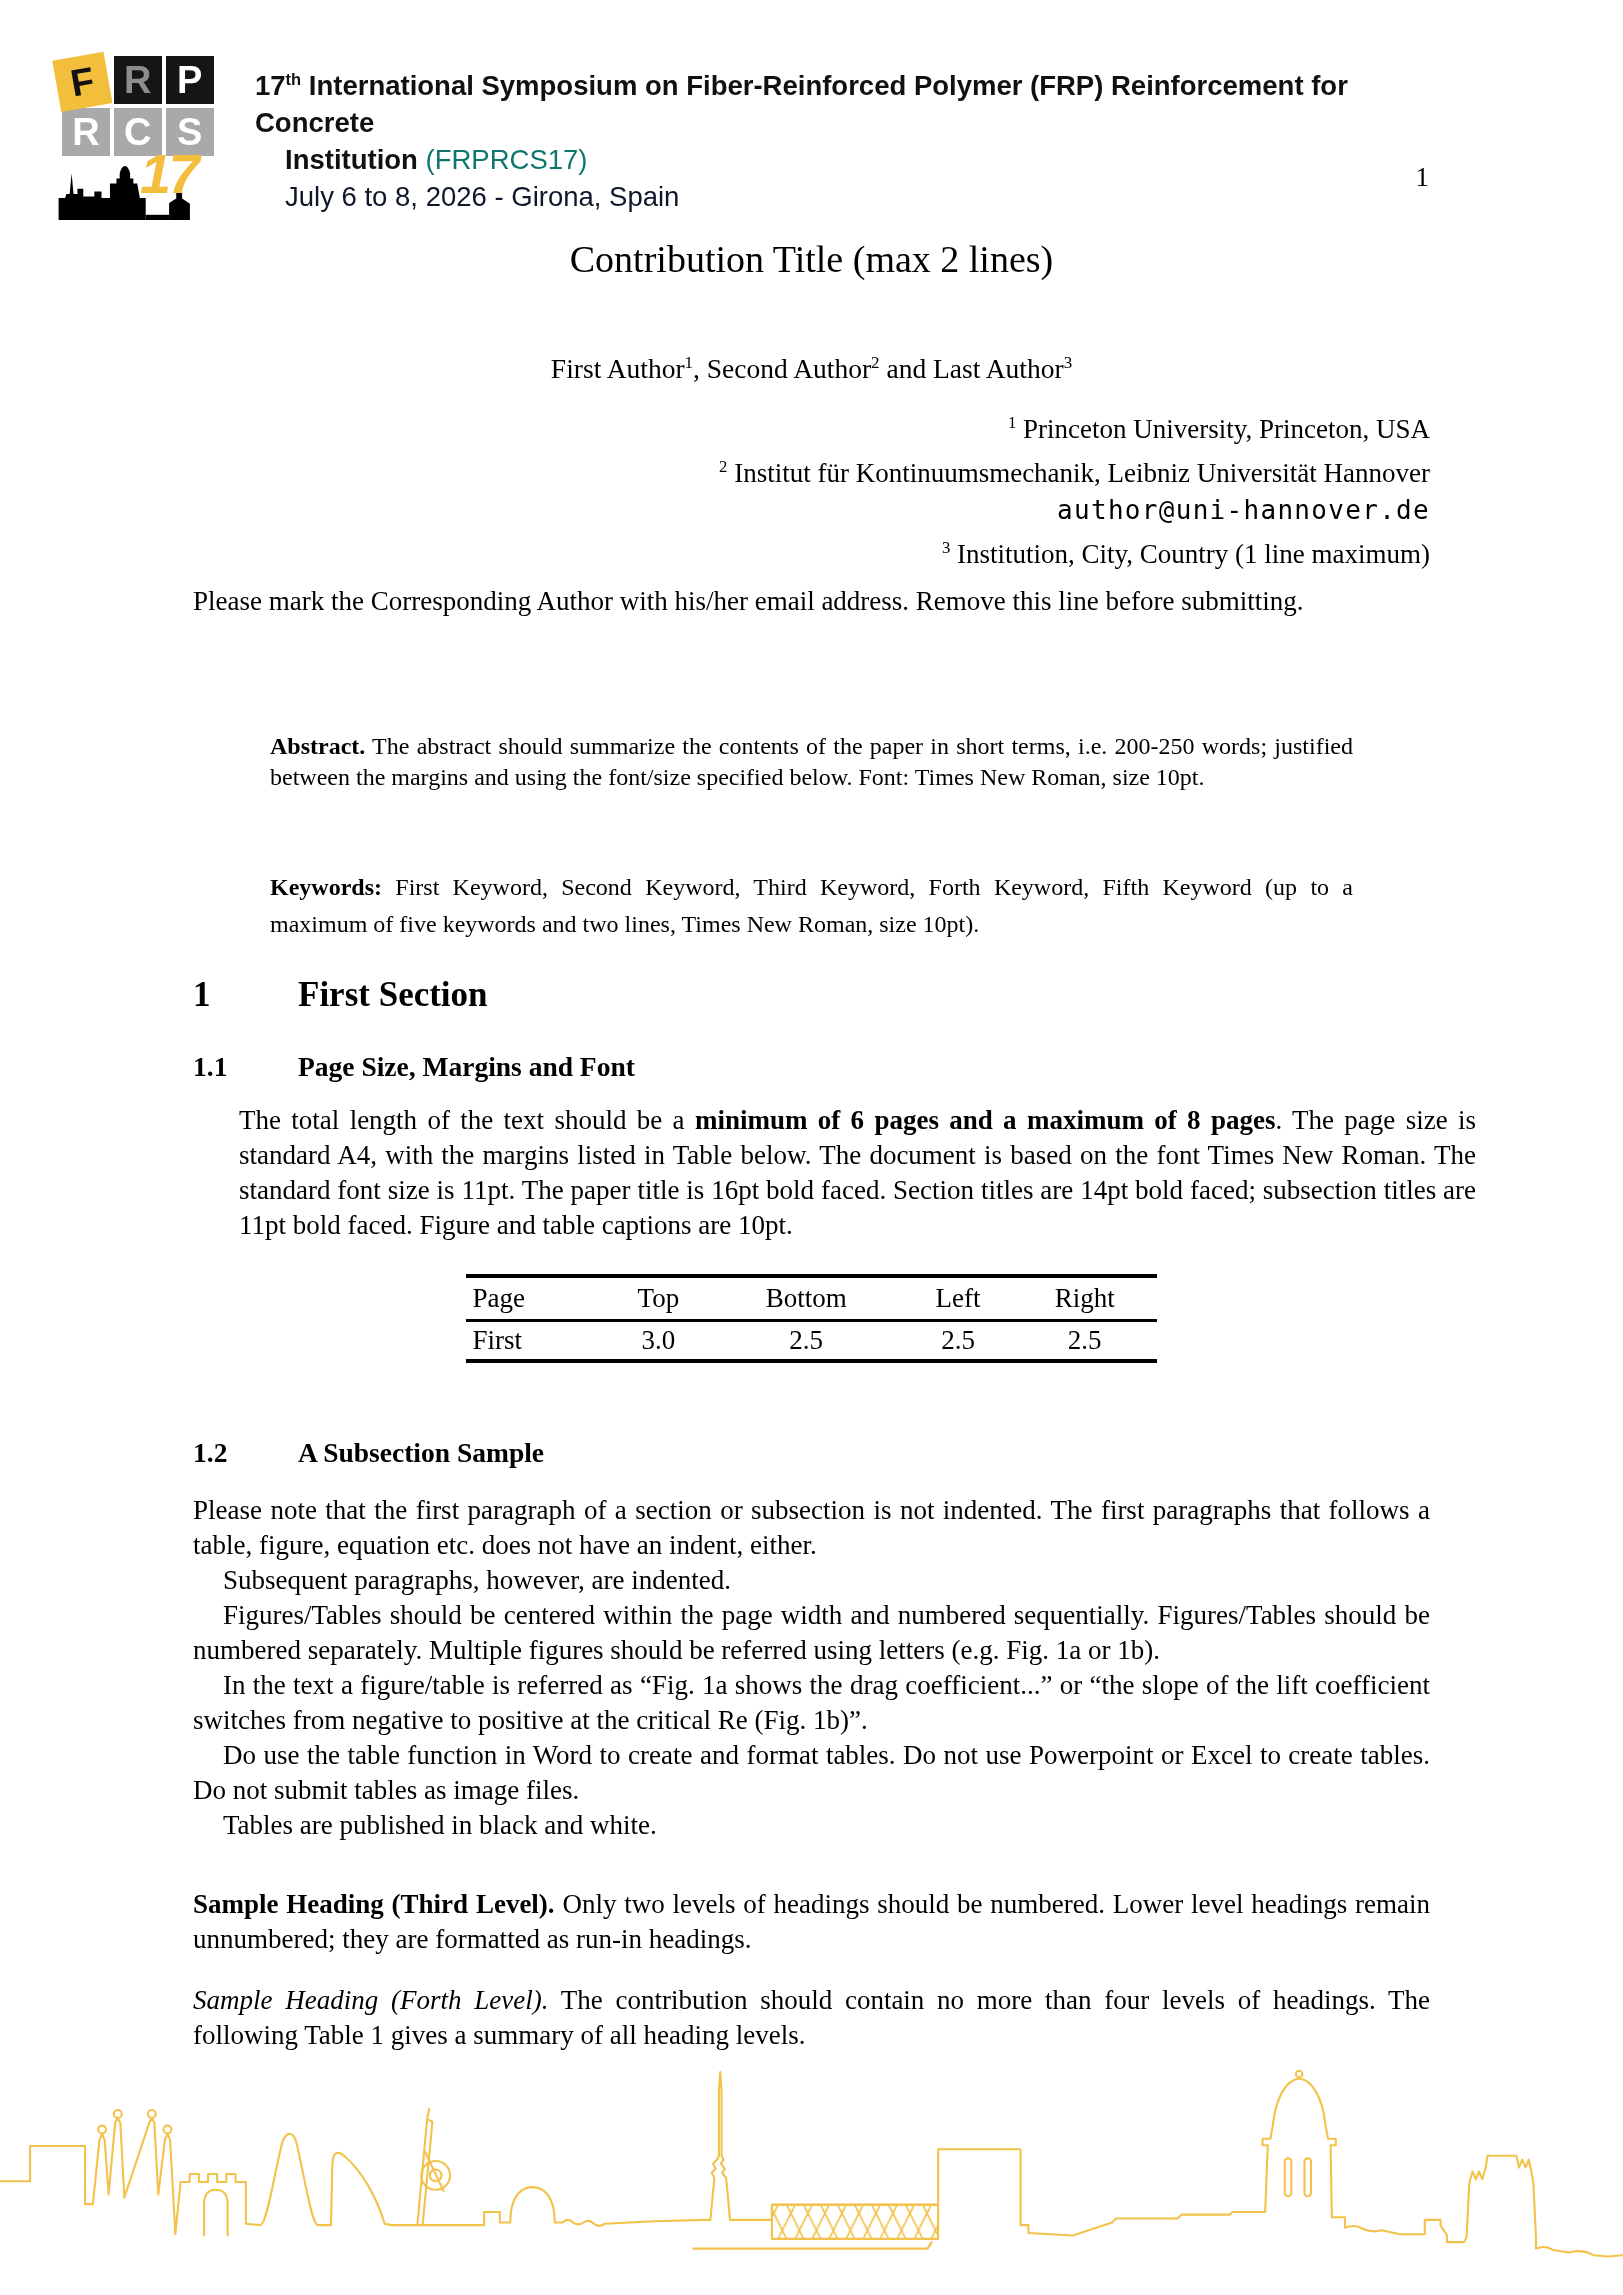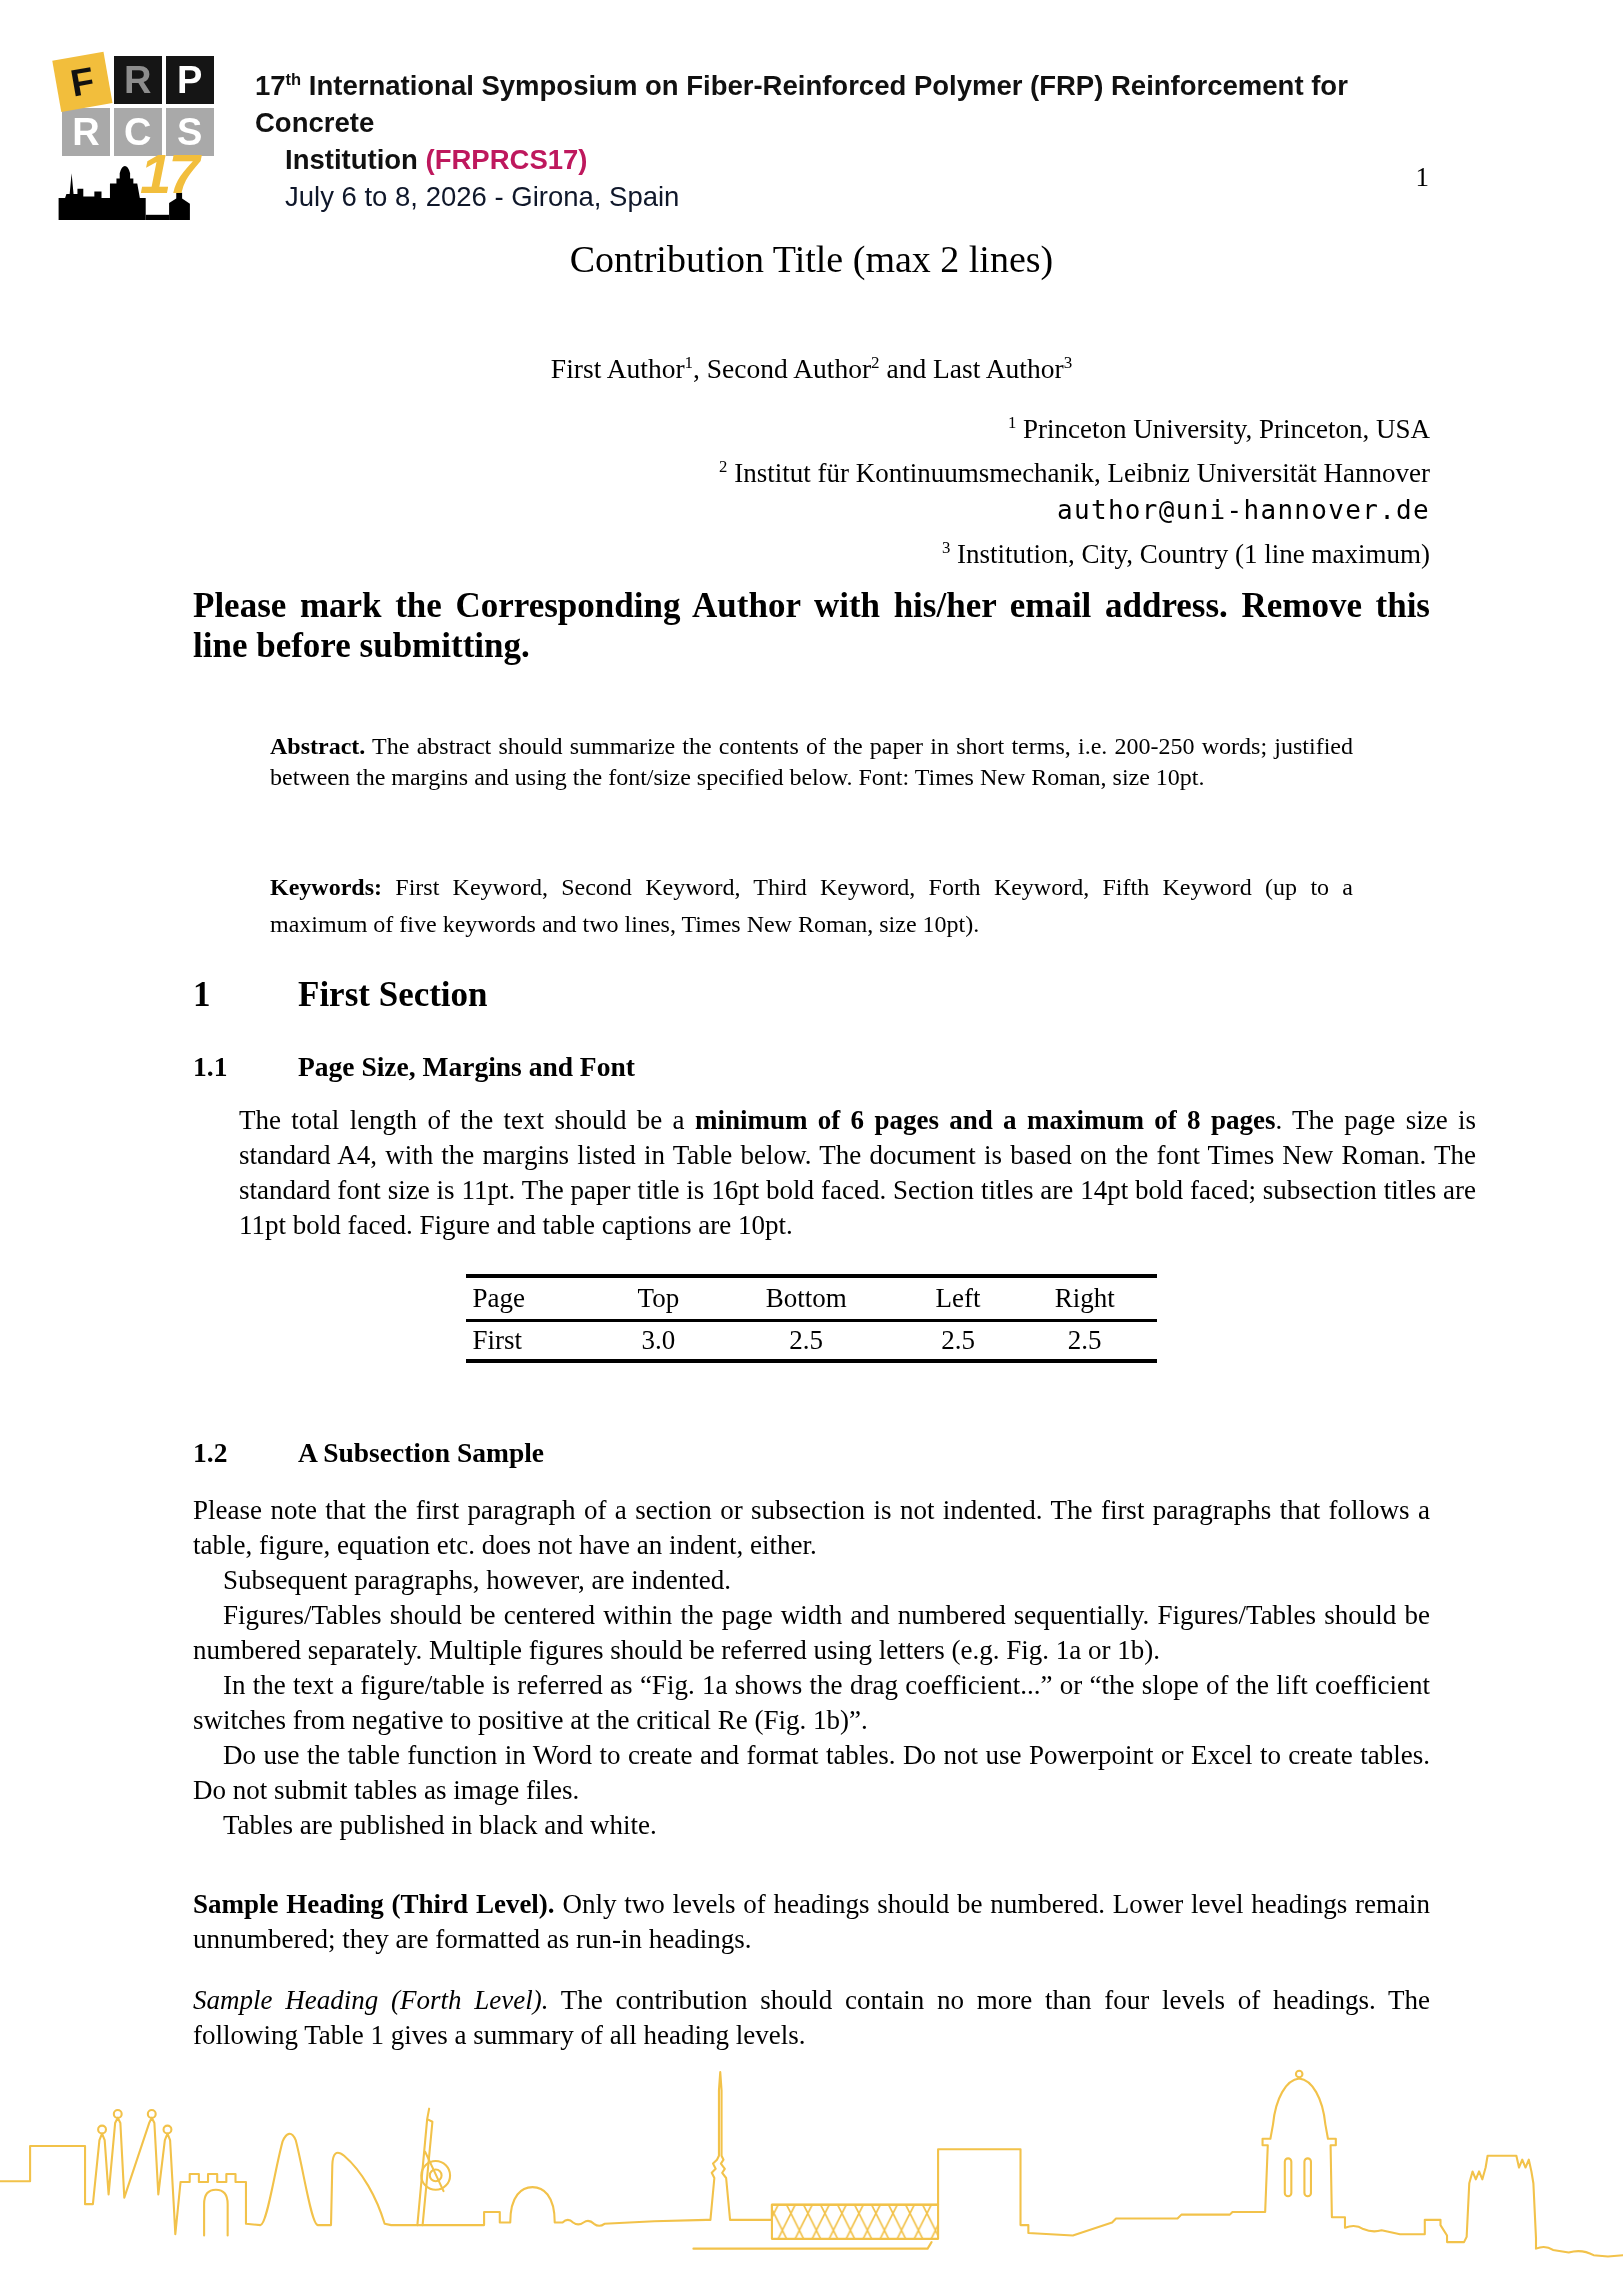--- a/index.html
+++ b/index.html
@@ -22,36 +22,36 @@
   .tile-p{background:#151515;color:#fff;}
   .tile-gray{background:#a9a9a9;color:#fff;}
   .logo-num{position:absolute;left:82px;top:90px;z-index:3;font-family:"Liberation Sans",sans-serif;font-weight:800;font-style:italic;font-size:56px;color:#F2BE3C;line-height:1;letter-spacing:-2.6px;}
   .logo-sky{position:absolute;left:0;bottom:0;z-index:2;}
 
   .conf{position:absolute;left:255px;top:61px;width:1125px;font-family:"Liberation Sans",sans-serif;font-size:27.5px;line-height:37px;color:#111;}
   .conf .l1{font-weight:bold;}
   .conf sup{font-size:60%;}
   .conf .l2,.conf .l3{padding-left:30px;}
   .conf .l2 b{font-weight:bold;}
-  .conf .light{font-weight:bold;color:#be185d;}
+  .conf .light{font-weight:normal;color:#0f766e;}
   .conf .l3{font-weight:normal;color:#0f172a;}
 
   .pageno{position:absolute;right:194px;top:162px;font-size:27px;}
 
   
   .col{position:absolute;left:193px;top:0;width:1237px;}
   .blk{position:absolute;left:0;width:1237px;}
 
   .title{top:237px;text-align:center;font-weight:normal;font-size:38px;}
   .authors{top:353px;text-align:center;font-size:27.5px;}
   .authors sup{font-size:62%;}
   .affils{top:404px;text-align:right;font-size:27px;line-height:37px;}
   .affils sup{font-size:62%;}
   .email{font-family:"DejaVu Sans Mono","Liberation Mono",monospace;font-size:26px;letter-spacing:1.3px;}
-  .note{top:586px;font-size:35px;text-align:justify;font-weight:bold;}
+  .note{top:586px;font-size:27px;text-align:justify;}
 
   .abstract{top:731px;padding:0 77px;width:1083px;font-size:24px;line-height:31px;text-align:justify;}
   .keywords{top:869px;padding:0 77px;width:1083px;font-size:24px;line-height:37px;text-align:justify;}
   .runin-b{font-weight:bold;}
   .runin-i{font-style:italic;}
 
   .h1{top:975px;font-size:35px;font-weight:bold;}
   .h1 .num,.h2 .num{display:inline-block;width:105px;}
   .h2{font-size:27.5px;font-weight:bold;}
   .h2-11{top:1051px;}

